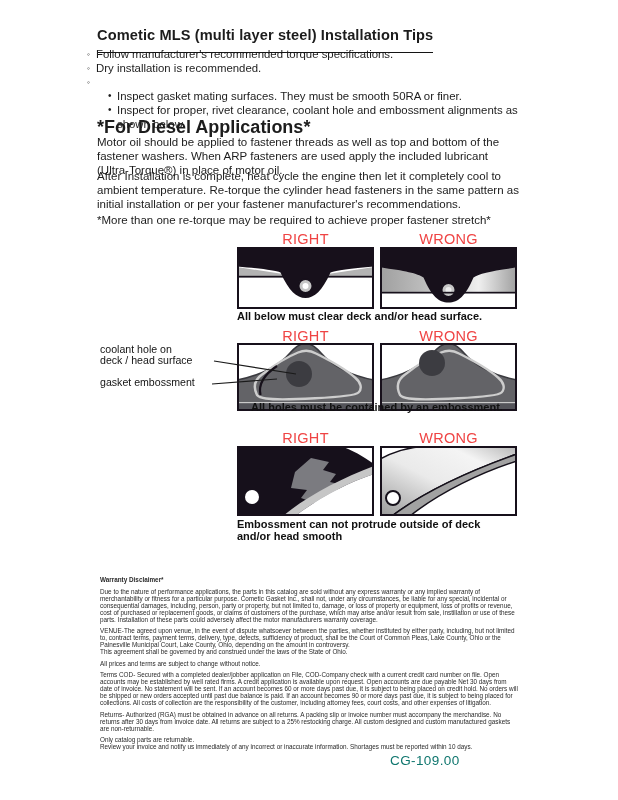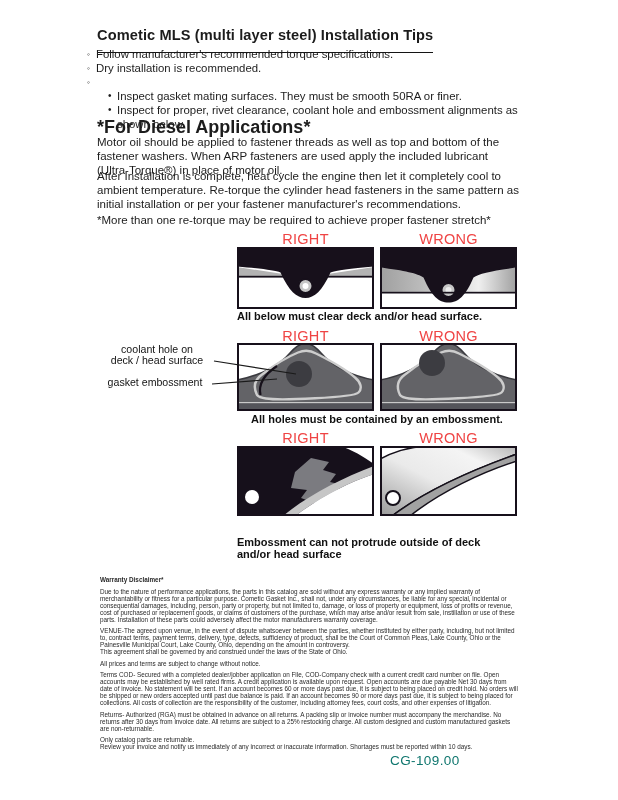--- a/index.html
+++ b/index.html
@@ -17,21 +17,21 @@
   .b-row{display:flex;}
   .b-marker{width:9px;font-size:8.5px;line-height:14px;flex:0 0 9px;}
   .sub{margin-left:21px;}
   .sub .b-marker{font-size:10px;}
   .diesel-heading{left:97px;top:117px;font-size:18px;font-weight:bold;}
   .body-para{left:97px;top:0;width:426px;font-size:11.5px;line-height:14.2px;}
   .p1{top:135px;} .p2{top:169px;} .p3{top:213px;}
   .rw-label{top:0;width:137px;text-align:center;font-size:14.5px;font-weight:500;letter-spacing:.3px;color:#ef4444;}
   .cap{font-size:11px;font-weight:bold;line-height:11.5px;color:#111;}
   .panel{display:block;}
-  .dg-label{font-size:10.6px;line-height:11px;text-align:center;color:#141414;}
+  .dg-label{font-size:10.6px;line-height:11px;text-align:left;color:#141414;}
   .legal{left:100px;top:576px;width:420px;font-size:6.35px;line-height:7px;color:#2a2a2a;}
   .legal p{margin:0 0 4.5px 0;}
   .legal p.tight{margin-bottom:0;}
   .legal .lh{font-weight:bold;}
   .footer-code{left:390px;top:753px;font-size:13.5px;letter-spacing:.4px;color:#0f766e;}
   svg{display:block;}
 </style>
 </head>
 <body>
 
@@ -129,21 +129,21 @@
     <path d="M20,52 C16,44 17.5,37 25,31.5 C36,23 50,14 61,9.5 C67,7 73,7 79,10.5 C92,17 110,27.5 118,34.5 C124,39.5 125.5,45.5 121.5,49.5 C116,55 42,57.5 29,55.5 C24,54.8 21.5,54 20,52 Z" fill="none" stroke="#cdcdcd" stroke-width="2.4"></path>
     <circle cx="52" cy="20" r="13" fill="#3c3c41"></circle>
     <rect x="1" y="1" width="135" height="66" fill="none" stroke="#17101b" stroke-width="2"></rect>
   </svg>
 
   <svg class="abs" style="left:97px;top:336px;" width="430" height="85" viewBox="0 0 430 85">
     <line x1="117" y1="25" x2="199" y2="38" stroke="#1a1a1a" stroke-width="1.1"></line>
     <line x1="115" y1="48" x2="180" y2="43" stroke="#1a1a1a" stroke-width="1.1"></line>
   </svg>
 
-  <div class="abs cap" style="left:237px;top:414px;width:280px;text-align:center;">All holes must be contained by an embossment.</div>
+  <div class="abs cap" style="left:237px;top:402px;width:280px;text-align:center;">All holes must be contained by an embossment.</div>
 
   <div class="abs rw-label" style="left:237px;top:430px;">RIGHT</div>
   <div class="abs rw-label" style="left:380px;top:430px;">WRONG</div>
 
   <svg class="abs panel" style="left:237px;top:446px;" width="137" height="70" viewBox="0 0 137 70">
     <rect x="0" y="0" width="137" height="70" fill="#ffffff"></rect>
     <rect x="0" y="0" width="137" height="70" fill="#16101b"></rect>
     <path d="M58,26 L74,12 L92,16 L86,24 L99,28 L93,36 L106,39 L95,48 L80,58 L64,52 L70,44 L54,42 Z" fill="#7b7b80"></path>
     <path d="M137,20 C103,33 70,50 46,70 L58,70 C82,52 110,37 137,28 Z" fill="#c6c6c6"></path>
     <path d="M137,28 C110,37 82,52 58,70 L137,70 Z" fill="#ffffff"></path>
@@ -161,23 +161,23 @@
           <stop offset="1" stop-color="#b5b5b5"></stop>
       </linearGradient>
     </defs>
     <rect x="0" y="0" width="137" height="70" fill="#ffffff"></rect>
     <path d="M0,13 C15,5 30,1 46,0 L137,0 L137,8 C92,24 45,45 12,70 L0,70 Z" fill="url(#gw3)" stroke="#15101a" stroke-width="1.5"></path>
     <path d="M137,8 C92,24 45,45 12,70 L30,70 C60,46 102,26 137,15 Z" fill="#a2a2a2" stroke="#15101a" stroke-width="1.5"></path>
     <circle cx="13" cy="52" r="7" fill="#ffffff" stroke="#15101a" stroke-width="2"></circle>
     <rect x="1" y="1" width="135" height="68" fill="none" stroke="#17101b" stroke-width="2"></rect>
   </svg>
 
-  <div class="abs cap" style="left:237px;top:537px;">
+  <div class="abs cap" style="left:237px;top:519px;">
     <div>Embossment can not protrude outside of deck</div>
-    <div>and/or head surface</div>
+    <div>and/or head smooth</div>
   </div>
 
   <div class="abs legal">
     <p class="lh">Warranty Disclaimer*</p>
     <p>Due to the nature of performance applications, the parts in this catalog are sold without any express warranty or any implied warranty of merchantability or fitness for a particular purpose.  Cometic Gasket Inc., shall not, under any circumstances, be liable for any special, incidental or consequential damages, including, person, party or property, but not limited to, damage, or loss of property or equipment, loss of profits or revenue, cost of purchased or replacement goods, or claims of customers of the purchase, which may arise and/or result from sale, instillation or use of these parts.  Installation of these parts could adversely affect the motor manufacturers warranty coverage.</p>
     <p class="tight">VENUE-The agreed upon venue, in the event of dispute whatsoever between the parties, whether instituted by either party, including, but not limited to, contract terms, payment terms, delivery, type, defects, sufficiency of product, shall be the Court of Common Pleas, Lake County, Ohio or the Painesville Municipal Court, Lake County, Ohio, depending on the amount in controversy.</p>
     <p>This agreement shall be governed by and construed under the laws of the State of Ohio.</p>
     <p>All prices and terms are subject to change without notice.</p>
     <p>Terms COD- Secured with a completed dealer/jobber application on File, COD-Company check with a current credit card number on file.  Open accounts may be established by well rated firms.  A credit application is available upon request.  Open accounts are due payable Net 30 days from date of invoice.  No statement will be sent.  If an account becomes 60 or more days past due, it is subject to being placed on credit hold.  No orders will be shipped or new orders accepted until past due balance is paid.  If an account becomes 90 or more days past due, it is subject to being placed for collections.  All costs of collection are the responsibility of the customer, including attorney fees, court costs, and other expenses of litigation.</p>
     <p>Returns- Authorized (RGA) must be obtained in advance on all returns.  A packing slip or invoice number must accompany the merchandise.  No returns after 30 days from invoice date.  All returns are subject to a 25% restocking charge.  All custom designed and custom manufactured gaskets are non-returnable.</p>

